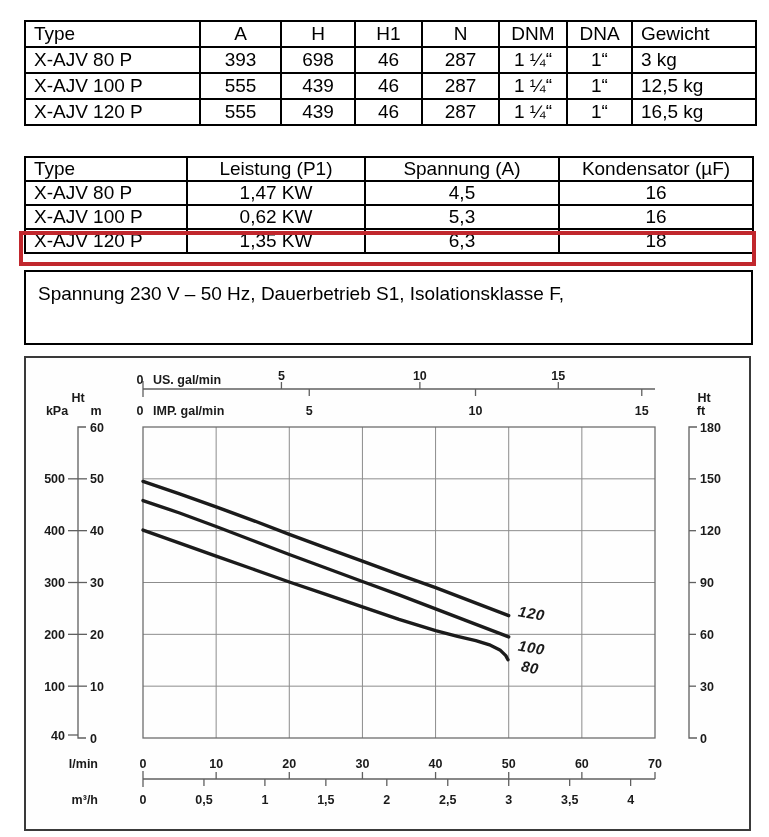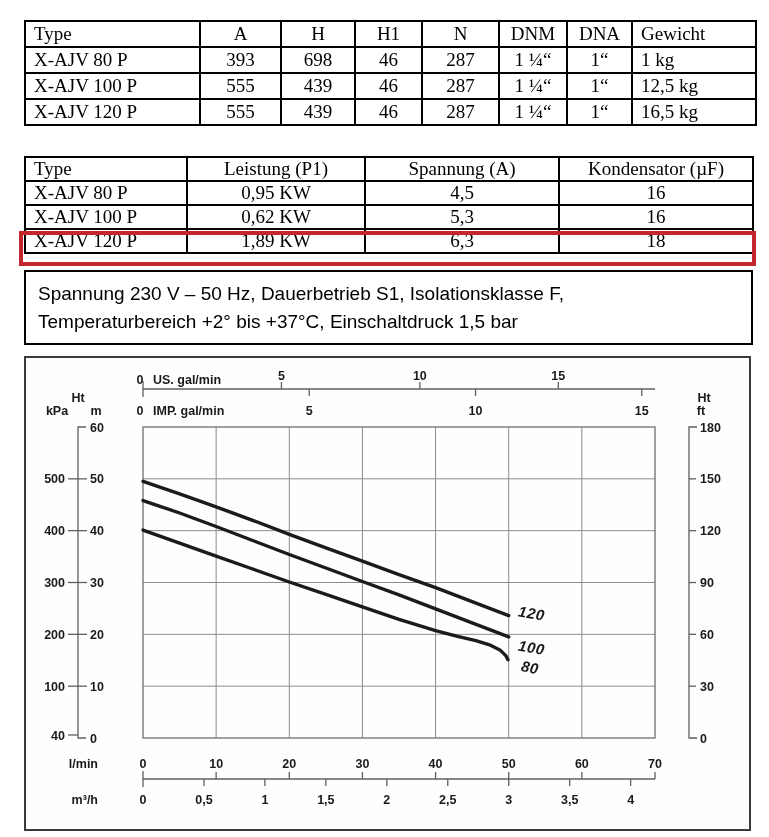--- a/index.html
+++ b/index.html
@@ -1,18 +1,18 @@
 <!DOCTYPE html>
 <html><head>
 <meta charset="utf-8">
 <style>
   html,body{margin:0;padding:0;}
   body{width:769px;height:837px;background:#ffffff;position:relative;
        font-family:"Liberation Sans",sans-serif;color:#000;}
-  table{border-collapse:collapse;position:absolute;table-layout:fixed;font-family:Liberation Serif, serif;}
+  table{border-collapse:collapse;position:absolute;table-layout:fixed;}
   td{border:2px solid #000;font-size:19px;padding:0 6px;white-space:nowrap;overflow:hidden;}
   #dim-table td{height:24px;}
   #el-table td{height:22px;}
   .c{text-align:center;}
   .l{text-align:left;padding-left:8px;}
   #red-box{position:absolute;left:19px;top:231px;width:737px;height:35px;
            box-sizing:border-box;border:4px solid #c1272d;pointer-events:none;}
   #info-box{position:absolute;left:24px;top:270px;width:729px;height:75px;
             box-sizing:border-box;border:2px solid #000;padding:8px 12px 0 12px;
             font-size:19px;line-height:28px;}
@@ -49,21 +49,21 @@
     <td class="l">Gewicht</td>
   </tr>
   <tr>
     <td class="l">X-AJV 80 P</td>
     <td class="c">393</td>
     <td class="c">698</td>
     <td class="c">46</td>
     <td class="c">287</td>
     <td class="c">1 ¼“</td>
     <td class="c">1“</td>
-    <td class="l">1 kg</td>
+    <td class="l">3 kg</td>
   </tr>
   <tr>
     <td class="l">X-AJV 100 P</td>
     <td class="c">555</td>
     <td class="c">439</td>
     <td class="c">46</td>
     <td class="c">287</td>
     <td class="c">1 ¼“</td>
     <td class="c">1“</td>
     <td class="l">12,5 kg</td>
@@ -90,44 +90,43 @@
     </colgroup>
   <tbody>
       <tr>
     <td class="l">Type</td>
     <td class="c">Leistung (P1)</td>
     <td class="c">Spannung (A)</td>
     <td class="c">Kondensator (µF)</td>
   </tr>
   <tr>
     <td class="l">X-AJV 80 P</td>
-    <td class="c">0,95 KW</td>
+    <td class="c">1,47 KW</td>
     <td class="c">4,5</td>
     <td class="c">16</td>
   </tr>
   <tr>
     <td class="l">X-AJV 100 P</td>
     <td class="c">0,62 KW</td>
     <td class="c">5,3</td>
     <td class="c">16</td>
   </tr>
   <tr>
     <td class="l">X-AJV 120 P</td>
-    <td class="c">1,89 KW</td>
+    <td class="c">1,35 KW</td>
     <td class="c">6,3</td>
     <td class="c">18</td>
   </tr>
 </tbody>
   </table>
 
 <div id="red-box"></div>
 
 <div id="info-box">
   <div>Spannung 230 V – 50 Hz, Dauerbetrieb S1, Isolationsklasse F,</div>
-  <div>Temperaturbereich +2° bis +37°C, Einschaltdruck 1,5 bar</div>
 </div>
 
 <div id="chart-box">
   <svg id="chart-svg" width="723" height="471" viewBox="0 0 723 471">
       <g>
         <line x1="190.14285714285714" y1="69" x2="190.14285714285714" y2="380" stroke="#8c8c8c" stroke-width="1"></line>
         <line x1="263.2857142857143" y1="69" x2="263.2857142857143" y2="380" stroke="#8c8c8c" stroke-width="1"></line>
         <line x1="336.42857142857144" y1="69" x2="336.42857142857144" y2="380" stroke="#8c8c8c" stroke-width="1"></line>
         <line x1="409.57142857142856" y1="69" x2="409.57142857142856" y2="380" stroke="#8c8c8c" stroke-width="1"></line>
         <line x1="482.7142857142857" y1="69" x2="482.7142857142857" y2="380" stroke="#8c8c8c" stroke-width="1"></line>

